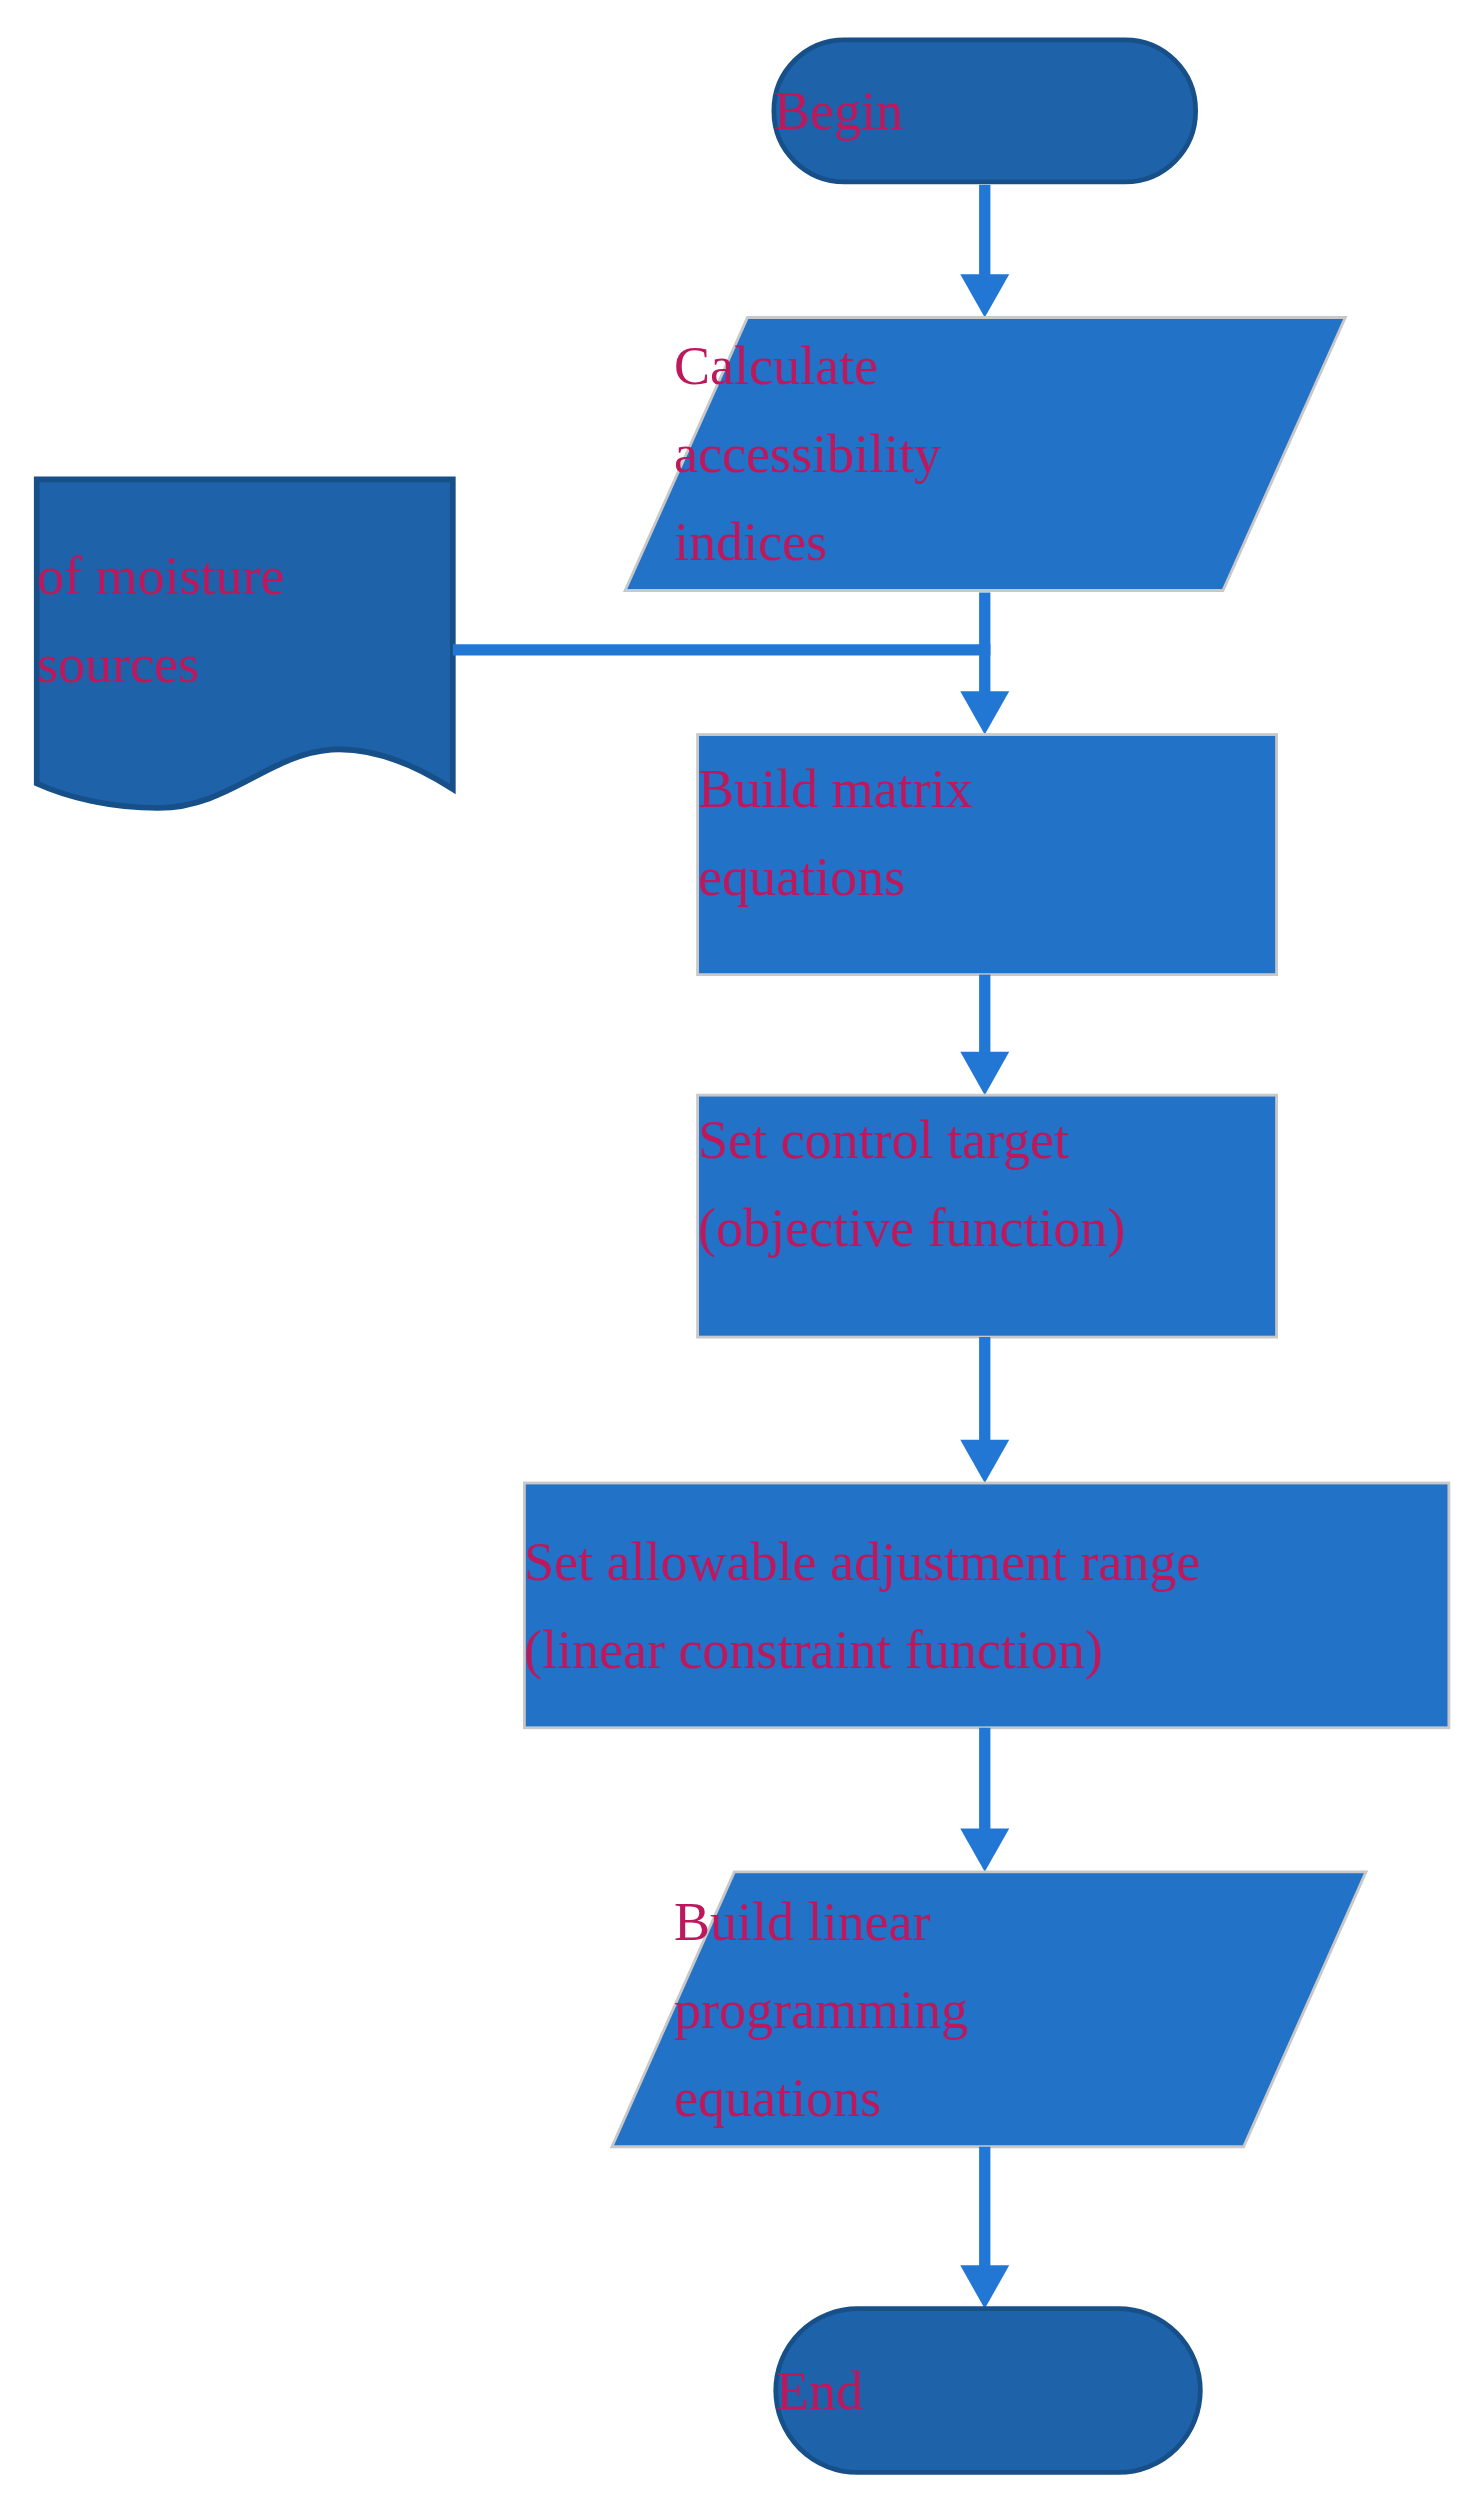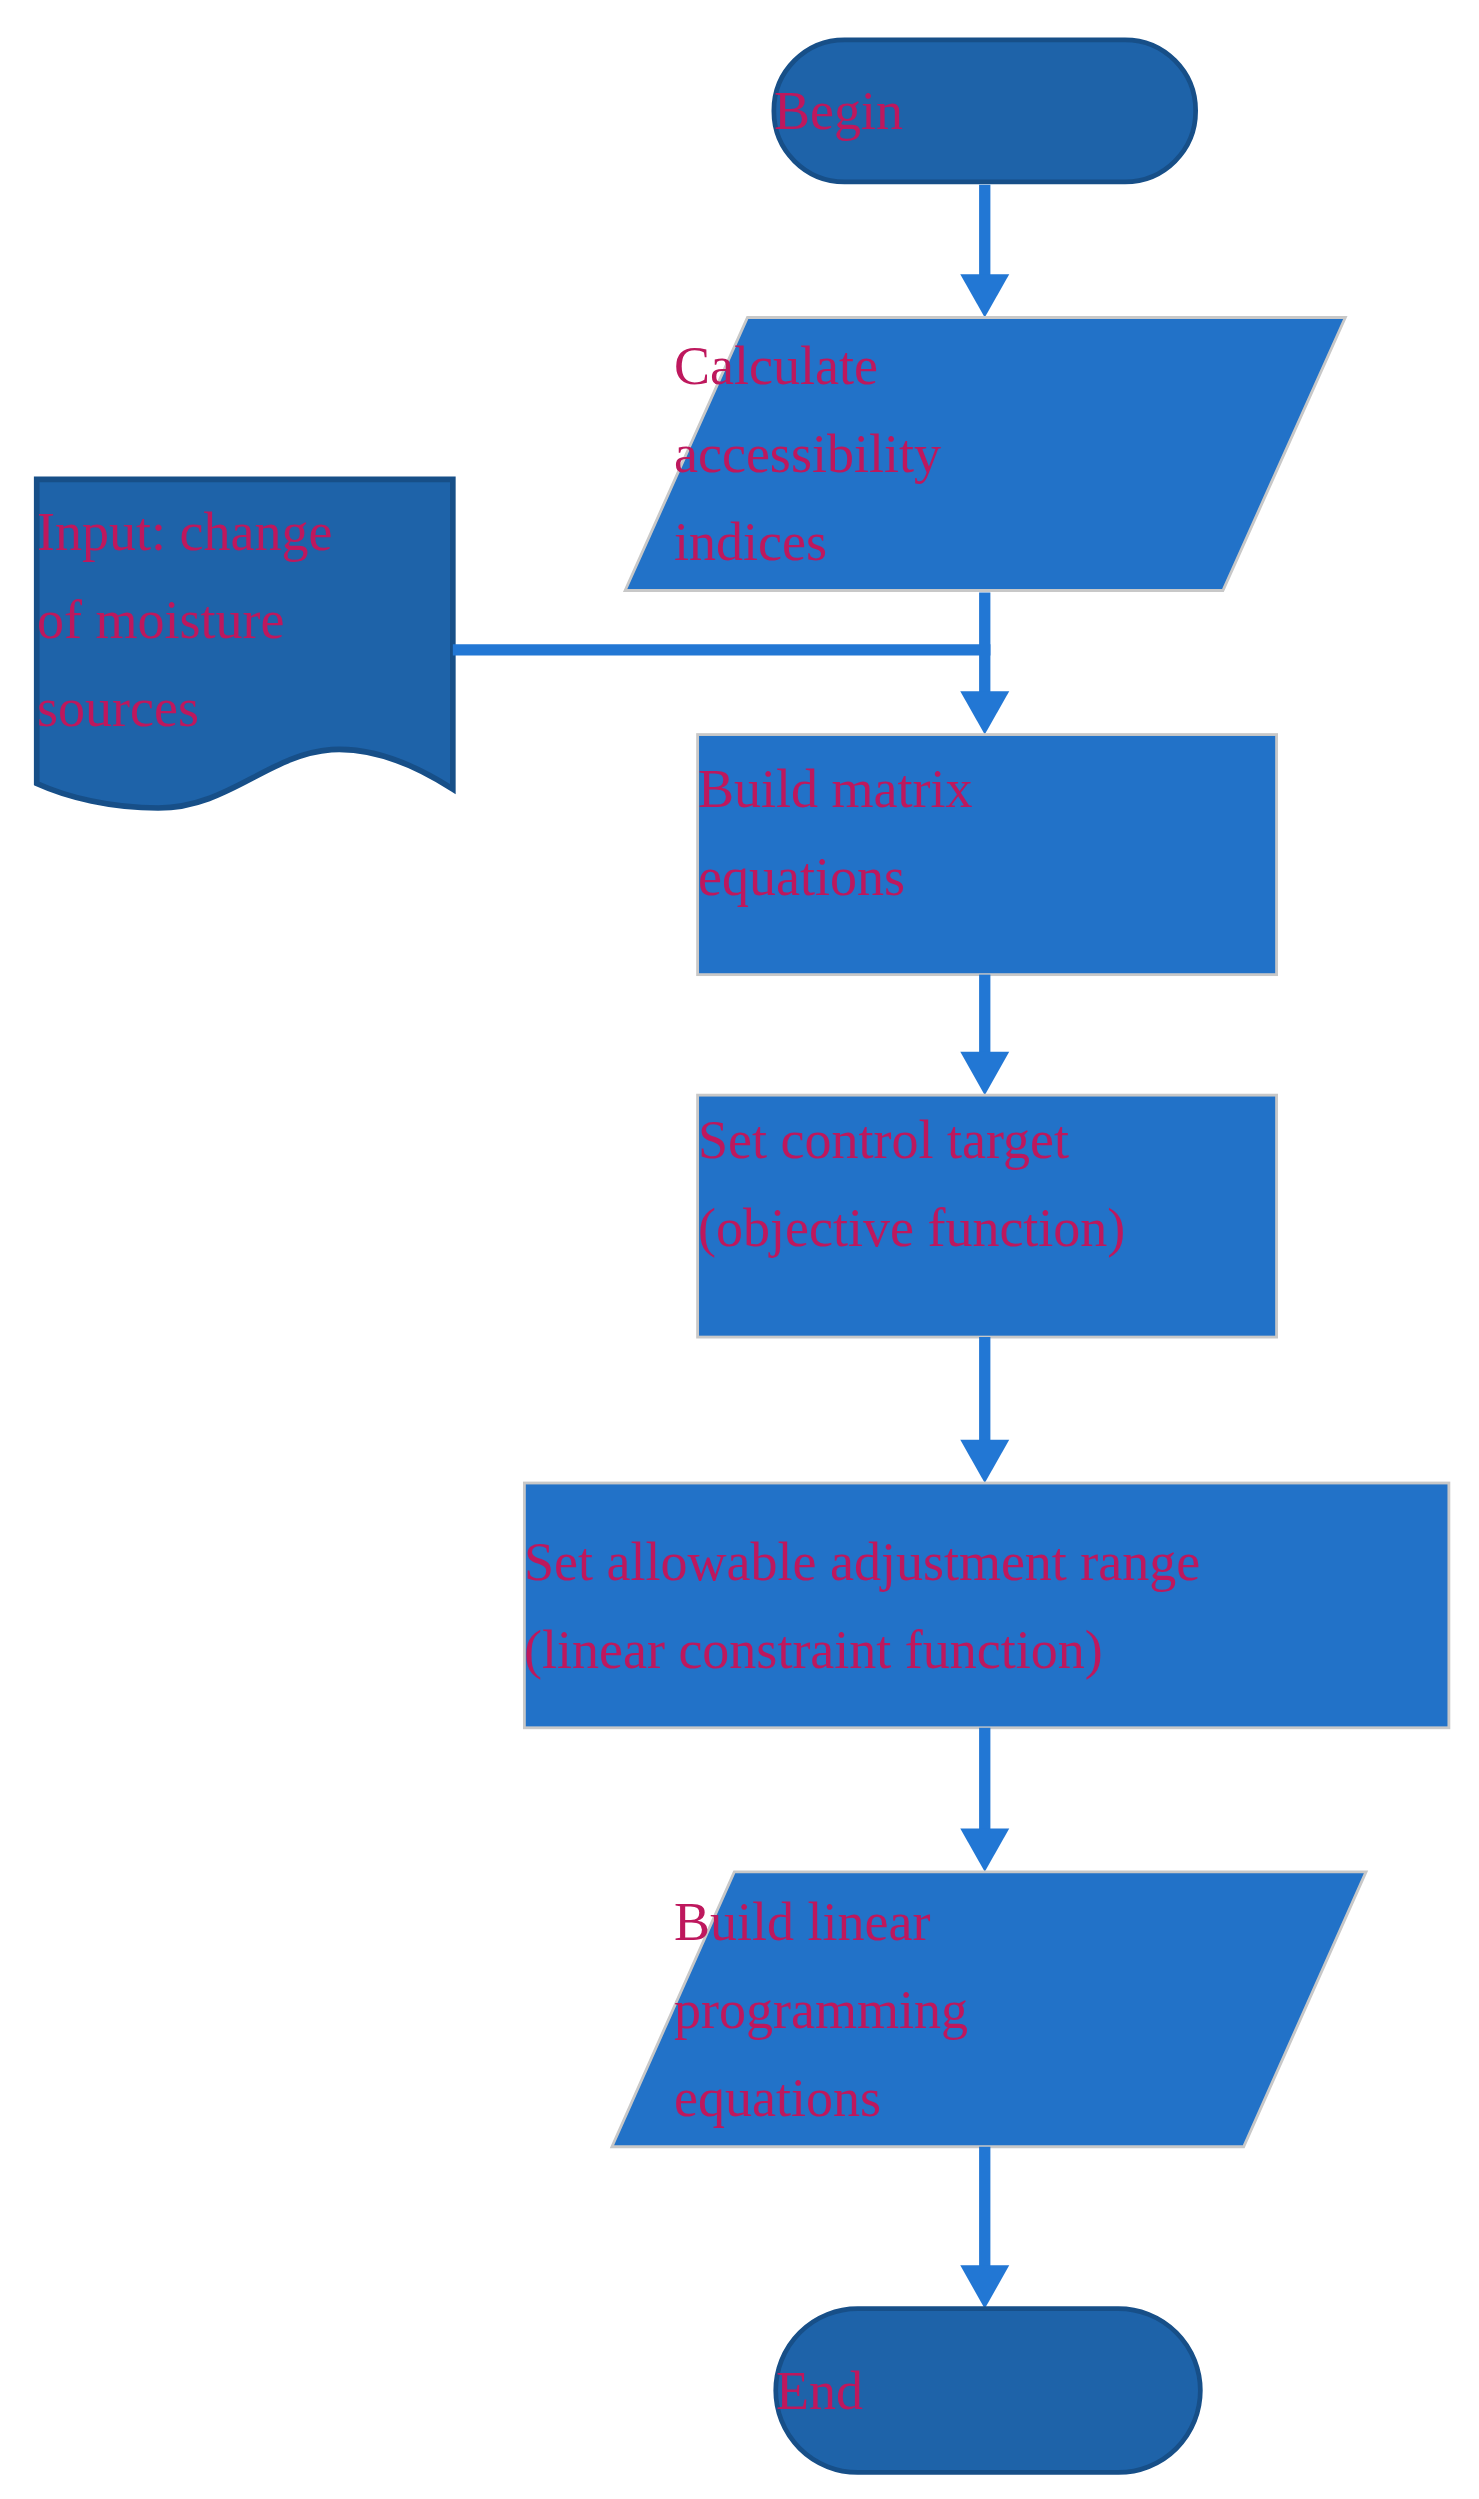--- a/index.html
+++ b/index.html
@@ -97,21 +97,20 @@
     <span>Begin</span>
   </div>
 
   <div class="node-label label-calc">
     <span>Calculate</span>
     <span>accessibility</span>
     <span>indices</span>
   </div>
 
   <div class="node-label label-input">
-    <span>Input: change</span>
     <span>of moisture</span>
     <span>sources</span>
   </div>
 
   <div class="node-label label-build">
     <span>Build matrix</span>
     <span>equations</span>
   </div>
 
   <div class="node-label label-target">

